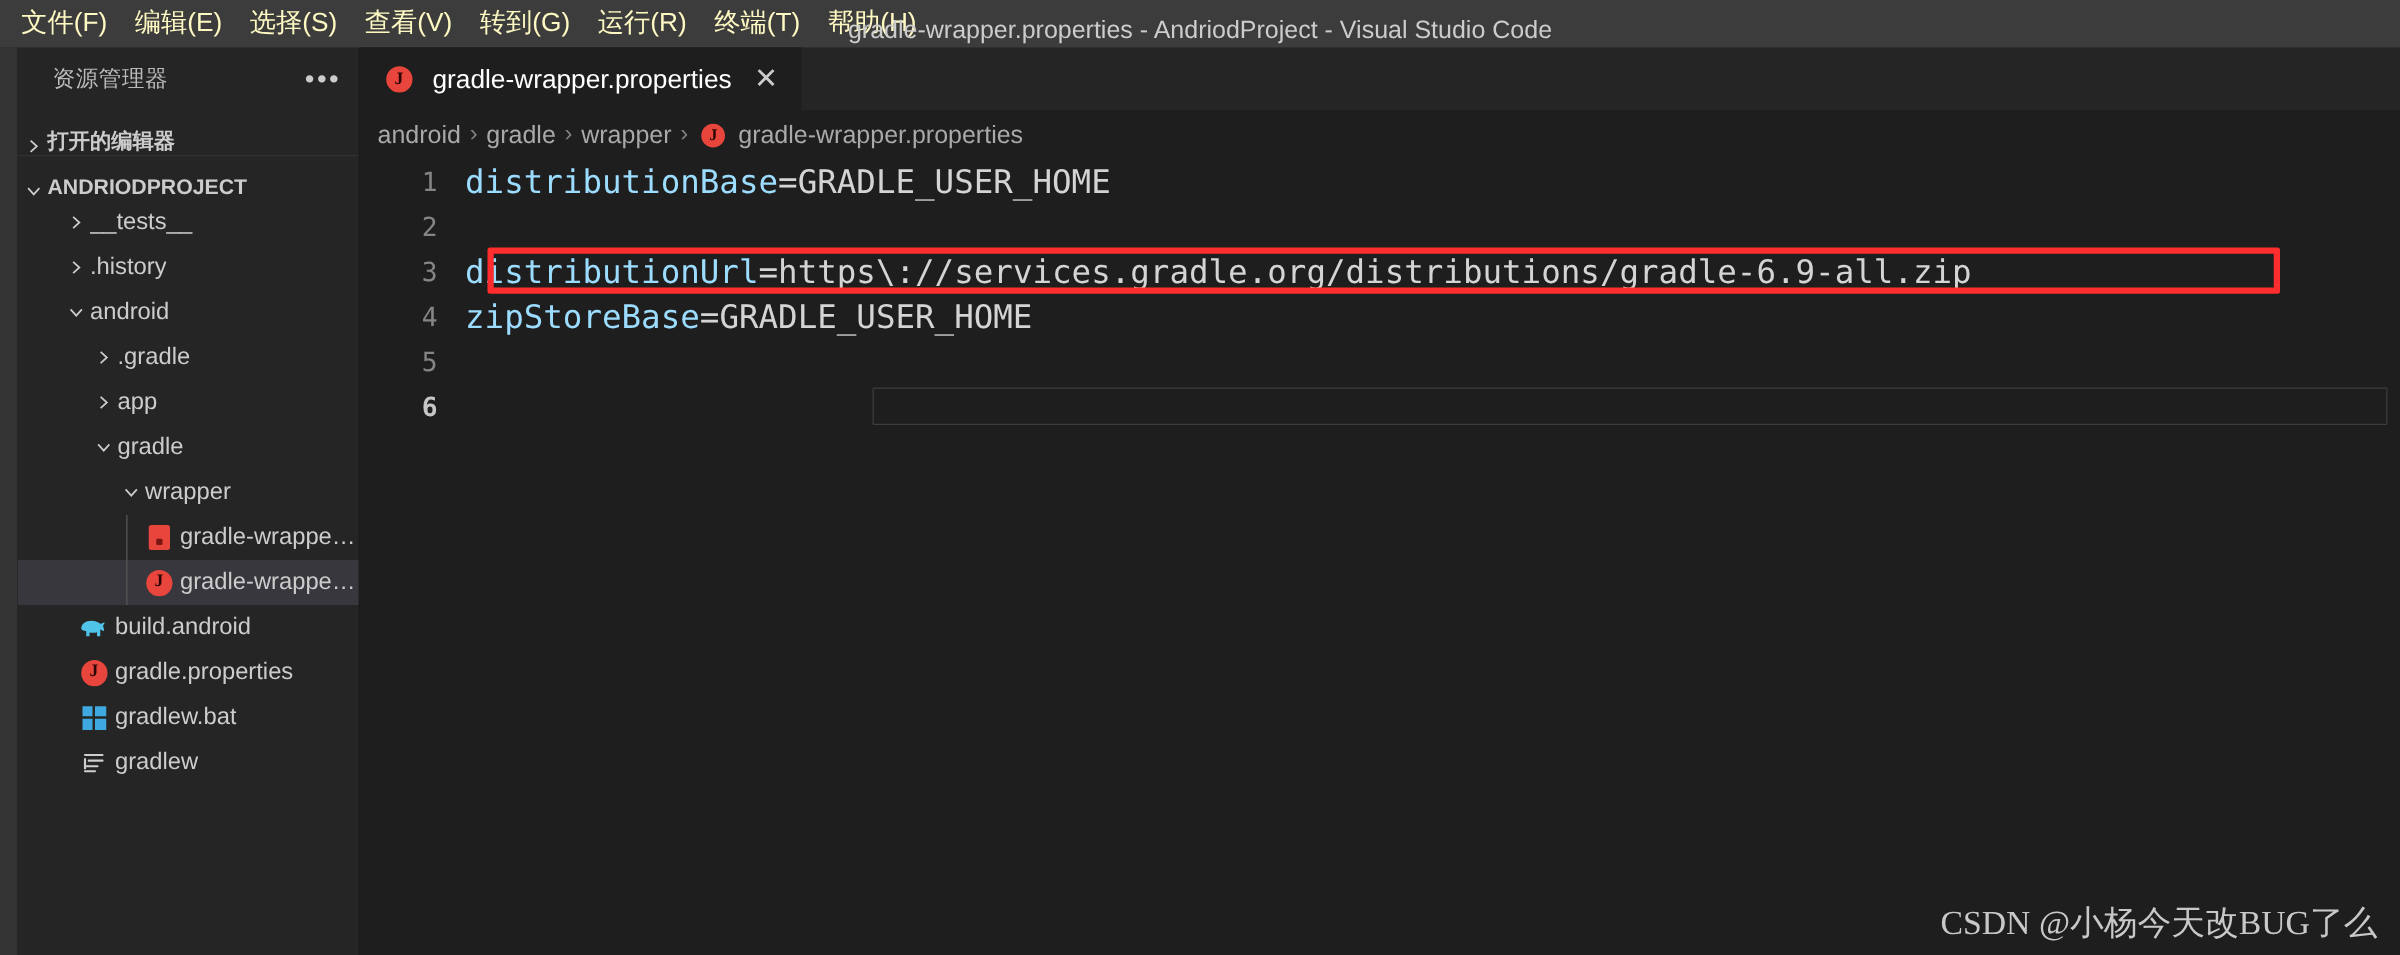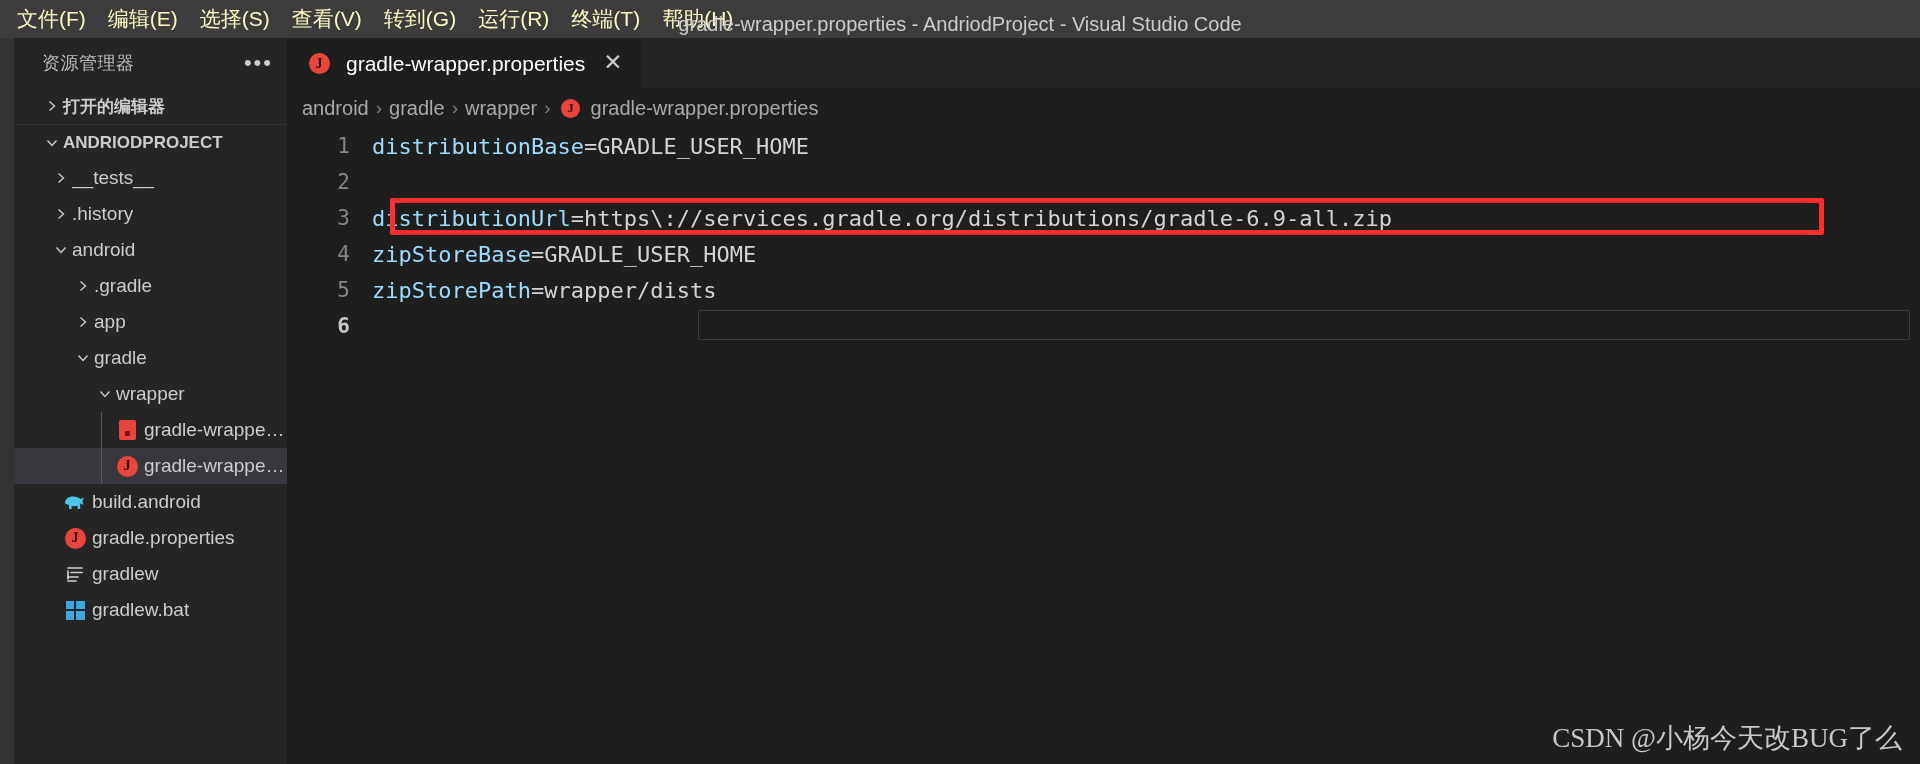--- a/index.html
+++ b/index.html
@@ -45,23 +45,23 @@
   }
   .sidebar-title {
     height: 50px; flex: 0 0 50px;
     display: flex; align-items: center; justify-content: space-between;
     padding: 0 14px 0 28px;
   }
   .sidebar-title span.t { color: #bbbbbb; font-size: 18px; letter-spacing: .5px; }
   .dots { color: #cccccc; font-size: 22px; letter-spacing: 2px; line-height: 10px; cursor: pointer; }
 
   .section-head {
-    height: 36px; display: flex; align-items: center;
+    height: 36px; display: flex; align-items: flex-end;
     color: #cccccc; font-size: 17px; font-weight: bold;
-    padding-left: 27px; cursor: pointer;
+    padding-left: 2px; cursor: pointer;
   }
   .section-head.bordered { border-top: 1px solid #323232; }
   .chev {
     width: 22px; flex: 0 0 22px; display: inline-flex;
     align-items: center; justify-content: center;
     color: #cccccc;
   }
   .chev svg { display:block; }
 
   .tree { overflow: hidden; }
@@ -116,21 +116,21 @@
 
   .code-area { flex: 1 1 auto; position: relative; overflow: hidden; background: #1e1e1e; }
   .code-line { height: 36px; display: flex; align-items: center; font-size: 0; }
   .lineno {
     width: 84px; flex: 0 0 84px; text-align: right; padding-right: 22px;
     color: #858585; font-size: 21px;
     font-family: "DejaVu Sans Mono", monospace;
   }
   .lineno.active { color: #c6c6c6; font-weight: bold; }
   .code-text {
-    font-family: "DejaVu Sans Mono", monospace; font-size: 22px;
+    font-family: "DejaVu Sans Mono", monospace; font-size: 26px;
     white-space: pre; color: #d4d4d4;
   }
   .k { color: #9cdcfe; }
   .eq { color: #d4d4d4; }
   .v { color: #d4d4d4; }
   .caret-line .code-text { }
   .cursor-box {
     position: absolute; left: 410px; right: 10px; height: 30px;
     border: 1px solid #3a3d41; border-radius: 1px;
   }
@@ -298,46 +298,46 @@
           <span class="indent" style="width:48px"></span>
           <span class="ficon">
               <span class="ico-props">J</span>
             </span>
           <span class="label">gradle.properties</span>
         </div>
 
         <div class="row">
           <span class="indent" style="width:48px"></span>
           <span class="ficon">
+            <span class="ico-win">
+                <i></i>
+                <i></i>
+                <i></i>
+                <i></i>
+              </span>
+          </span>
+          <span class="label">gradlew.bat</span>
+        </div>
+
+        <div class="row">
+          <span class="indent" style="width:48px"></span>
+          <span class="ficon">
             <svg width="20" height="18" viewBox="0 0 20 18">
               <g stroke="#cfcfcf" stroke-width="1.7" stroke-linecap="round">
                 <path d="M3 3h14"></path>
                   <path d="M6 7.5h11"></path>
                   <path d="M3 12h10"></path>
                   <path d="M3 16h8"></path>
               </g>
               <path d="M3 5.6v8.8" stroke="#cfcfcf" stroke-width="1.7"></path>
             </svg>
           </span>
           <span class="label">gradlew</span>
         </div>
 
-        <div class="row">
-          <span class="indent" style="width:48px"></span>
-          <span class="ficon">
-            <span class="ico-win">
-                <i></i>
-                <i></i>
-                <i></i>
-                <i></i>
-              </span>
-          </span>
-          <span class="label">gradlew.bat</span>
-        </div>
-
       </div>
     </div>
 
     <div class="editor">
 
       <div class="tabbar">
         <div class="tab">
           <span class="ficon">
               <span class="ico-props">J</span>
             </span>
@@ -376,21 +376,20 @@
           <span class="code-text"><span class="k">distributionUrl</span><span class="eq">=</span><span class="v">https\://services.gradle.org/distributions/gradle-6.9-all.zip</span></span>
         </div>
 
         <div class="code-line">
           <span class="lineno">4</span>
           <span class="code-text"><span class="k">zipStoreBase</span><span class="eq">=</span><span class="v">GRADLE_USER_HOME</span></span>
         </div>
 
         <div class="code-line">
           <span class="lineno">5</span>
-          <span class="code-text"><span class="k">zipStorePath</span><span class="eq">=</span><span class="v">wrapper/dists</span></span>
         </div>
 
         <div class="code-line caret-line">
           <span class="lineno active">6</span>
           <span class="code-text"></span>
         </div>
         <div class="cursor-box" style="top:182px"></div>
 
         <div class="redbox" style="left:102px; top:70px; width:1434px; height:37px;"></div>
 

